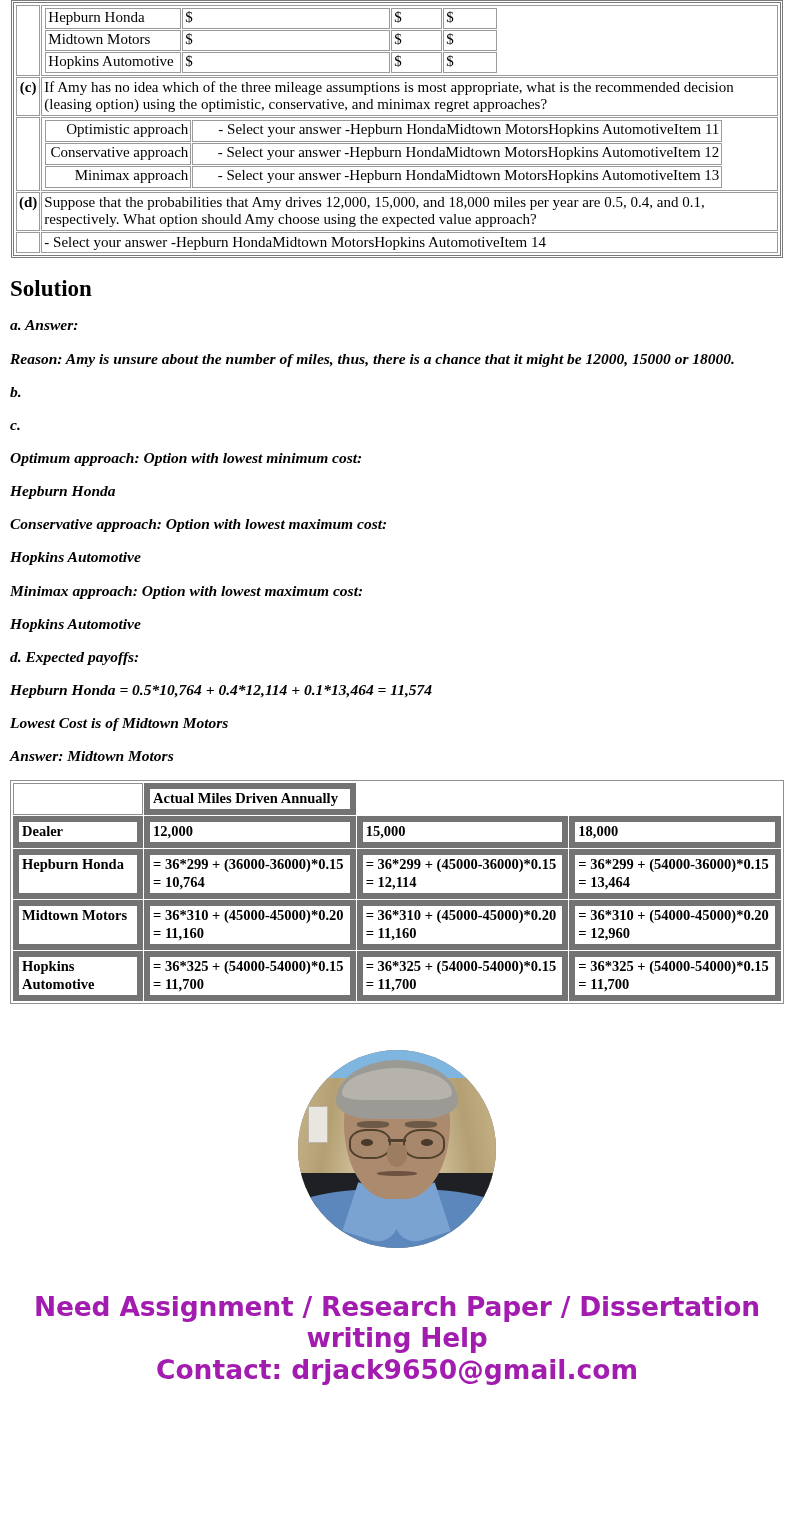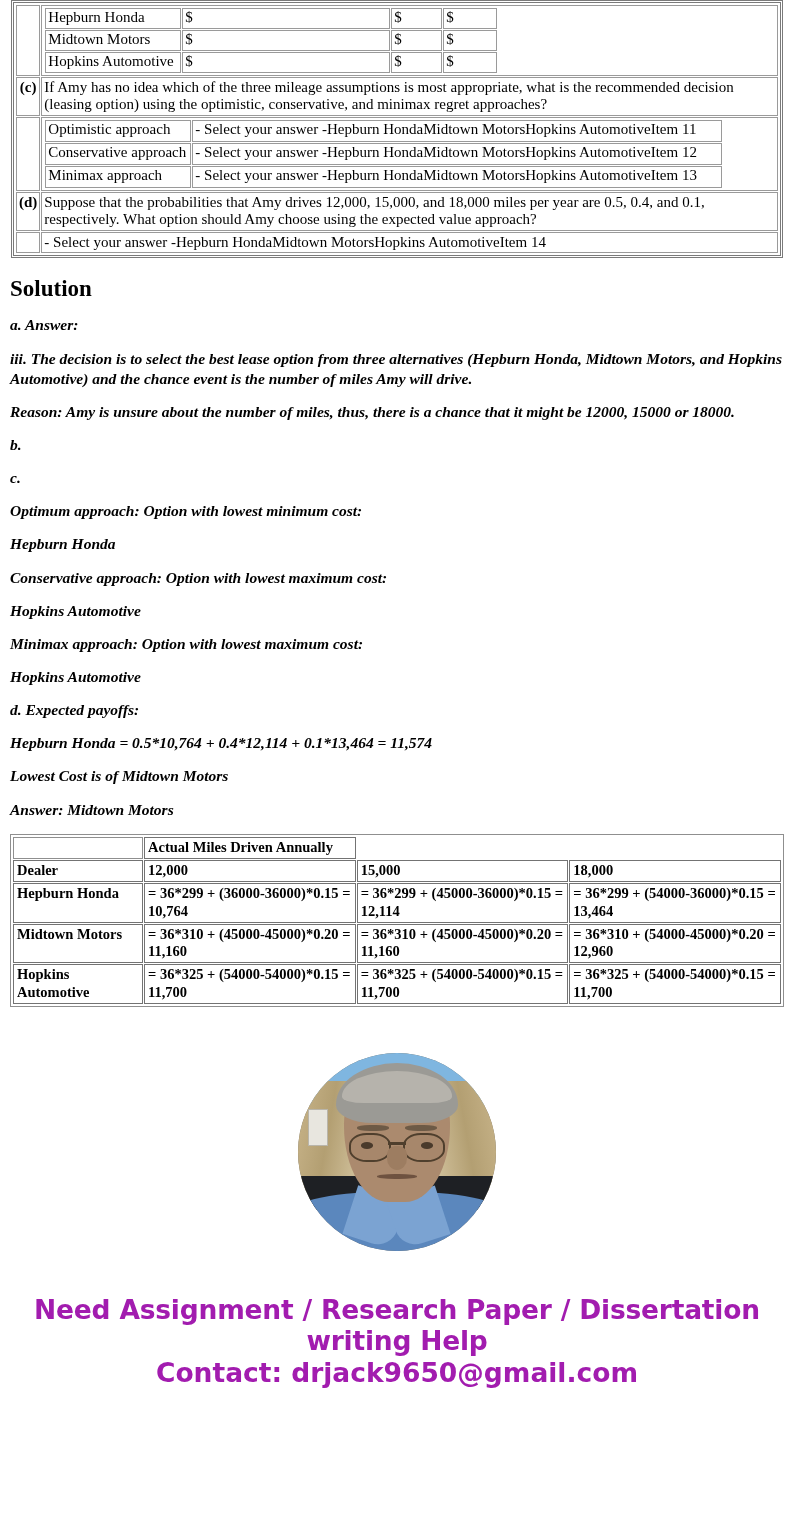--- a/index.html
+++ b/index.html
@@ -72,20 +72,21 @@
   .c-mid   { width: 45px; }
   .c-mid2  { width: 48px; }
 
   
   table.approach {
     border-collapse: separate;
     border-spacing: 1px;
     font-size: 15px;
     line-height: 1.16;
     table-layout: fixed;
+    text-align: right;
   }
   table.approach td {
     border: 1px solid #9a9a9a;
     padding: 0 2px;
     vertical-align: top;
     white-space: nowrap;
     height: 20px;
   }
   .c-appname { width: 140px; }
   .c-appsel  { width: 524px; }
@@ -122,21 +123,21 @@
   table.payoff {
     border-collapse: separate;
     border-spacing: 1px;
     width: 100%;
     table-layout: fixed;
     font-size: 14.5px;
     font-weight: bold;
     line-height: 1.24;
   }
   table.payoff td {
-    border: 1px solid #737373;
+    border: 6px solid #737373;
     padding: 1px 3px;
     vertical-align: top;
   }
   table.payoff td.empty { border: 1px solid #8f8f8f; }
   .pc-dealer { width: 122px; }
   .pc-col    { width: auto; }
   td.mileshdr { white-space: nowrap; }
   td.vmid { vertical-align: middle; }
 
   
@@ -342,21 +343,20 @@
           <td class="selectcell">- Select your answer -Hepburn HondaMidtown MotorsHopkins AutomotiveItem 14</td>
         </tr>
 
       </tbody>
     </table>
   </div>
 
   <div class="solution-block">
     <h2 class="sol">Solution</h2>
     <p class="sol">a. Answer:</p>
-    <p class="sol">iii. The decision is to select the best lease option from three alternatives (Hepburn Honda, Midtown Motors, and Hopkins Automotive) and the chance event is the number of miles Amy will drive.</p>
     <p class="sol">Reason: Amy is unsure about the number of miles, thus, there is a chance that it might be 12000, 15000 or 18000.</p>
     <p class="sol">b.</p>
     <p class="sol">c.</p>
     <p class="sol">Optimum approach: Option with lowest minimum cost:</p>
     <p class="sol">Hepburn Honda</p>
     <p class="sol">Conservative approach: Option with lowest maximum cost:</p>
     <p class="sol">Hopkins Automotive</p>
     <p class="sol">Minimax approach: Option with lowest maximum cost:</p>
     <p class="sol">Hopkins Automotive</p>
     <p class="sol">d. Expected payoffs:</p>

